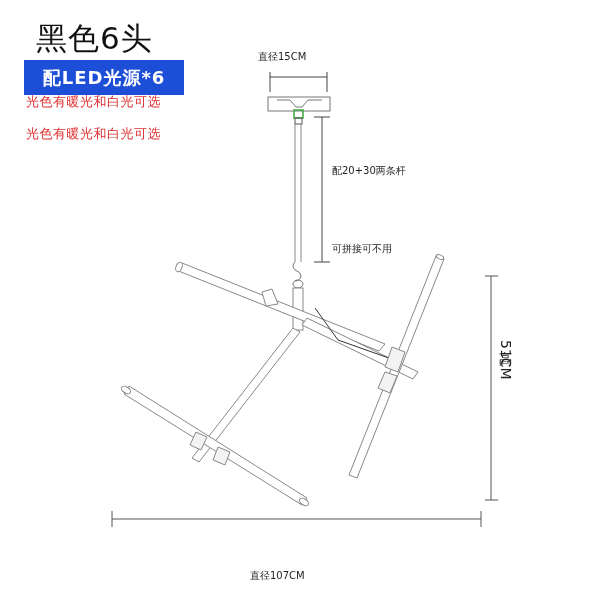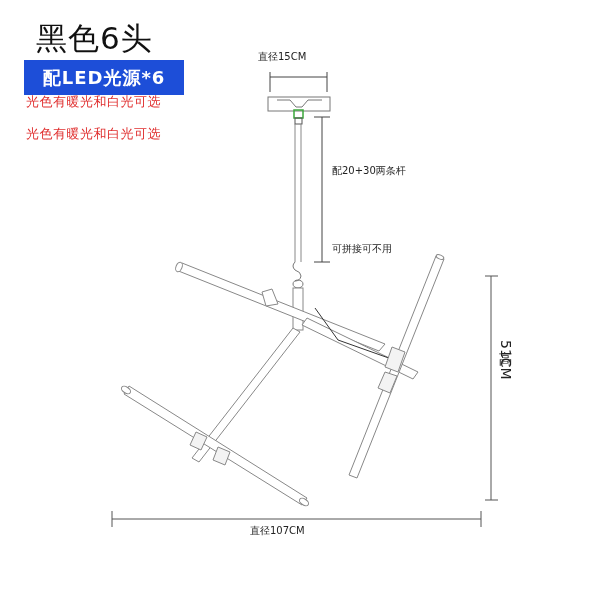--- a/index.html
+++ b/index.html
@@ -8,21 +8,21 @@
   .abs { position:absolute; }
   .title { left:36px; top:18px; font-size:31px; color:#111; letter-spacing:1px; }
   .badge { left:24px; top:60px; width:160px; height:35px; background:#1d4ed8;
            color:#fff; font-size:18px; font-weight:bold; line-height:35px; text-align:center; letter-spacing:1px; }
   .note { left:26px; font-size:13px; color:#e03030; letter-spacing:0.5px; }
   .note1 { top:93px;font-family:Liberation Mono, monospace; } .note2 { top:125px; }
   .dim { font-size:10px; color:#222; }
   .dim-top { left:258px; top:50px; }
   .dim-rod1 { left:332px; top:164px; }
   .dim-rod2 { left:332px; top:198px;margin-top:44px; }
-  .dim-width { left:250px; top:524px; }
+  .dim-width { left:250px; top:569px; }
   .dim-height { left:497px; top:340px; writing-mode:vertical-rl; font-size:14px; }
   svg { position:absolute; left:0; top:0; }
 </style>
 </head>
 <body>
 
 <div class="abs title">黑色6头</div>
 <div class="abs badge">配LED光源*6</div>
 <div class="abs note note1">光色有暖光和白光可选</div>
 <div class="abs note note2">光色有暖光和白光可选</div>

